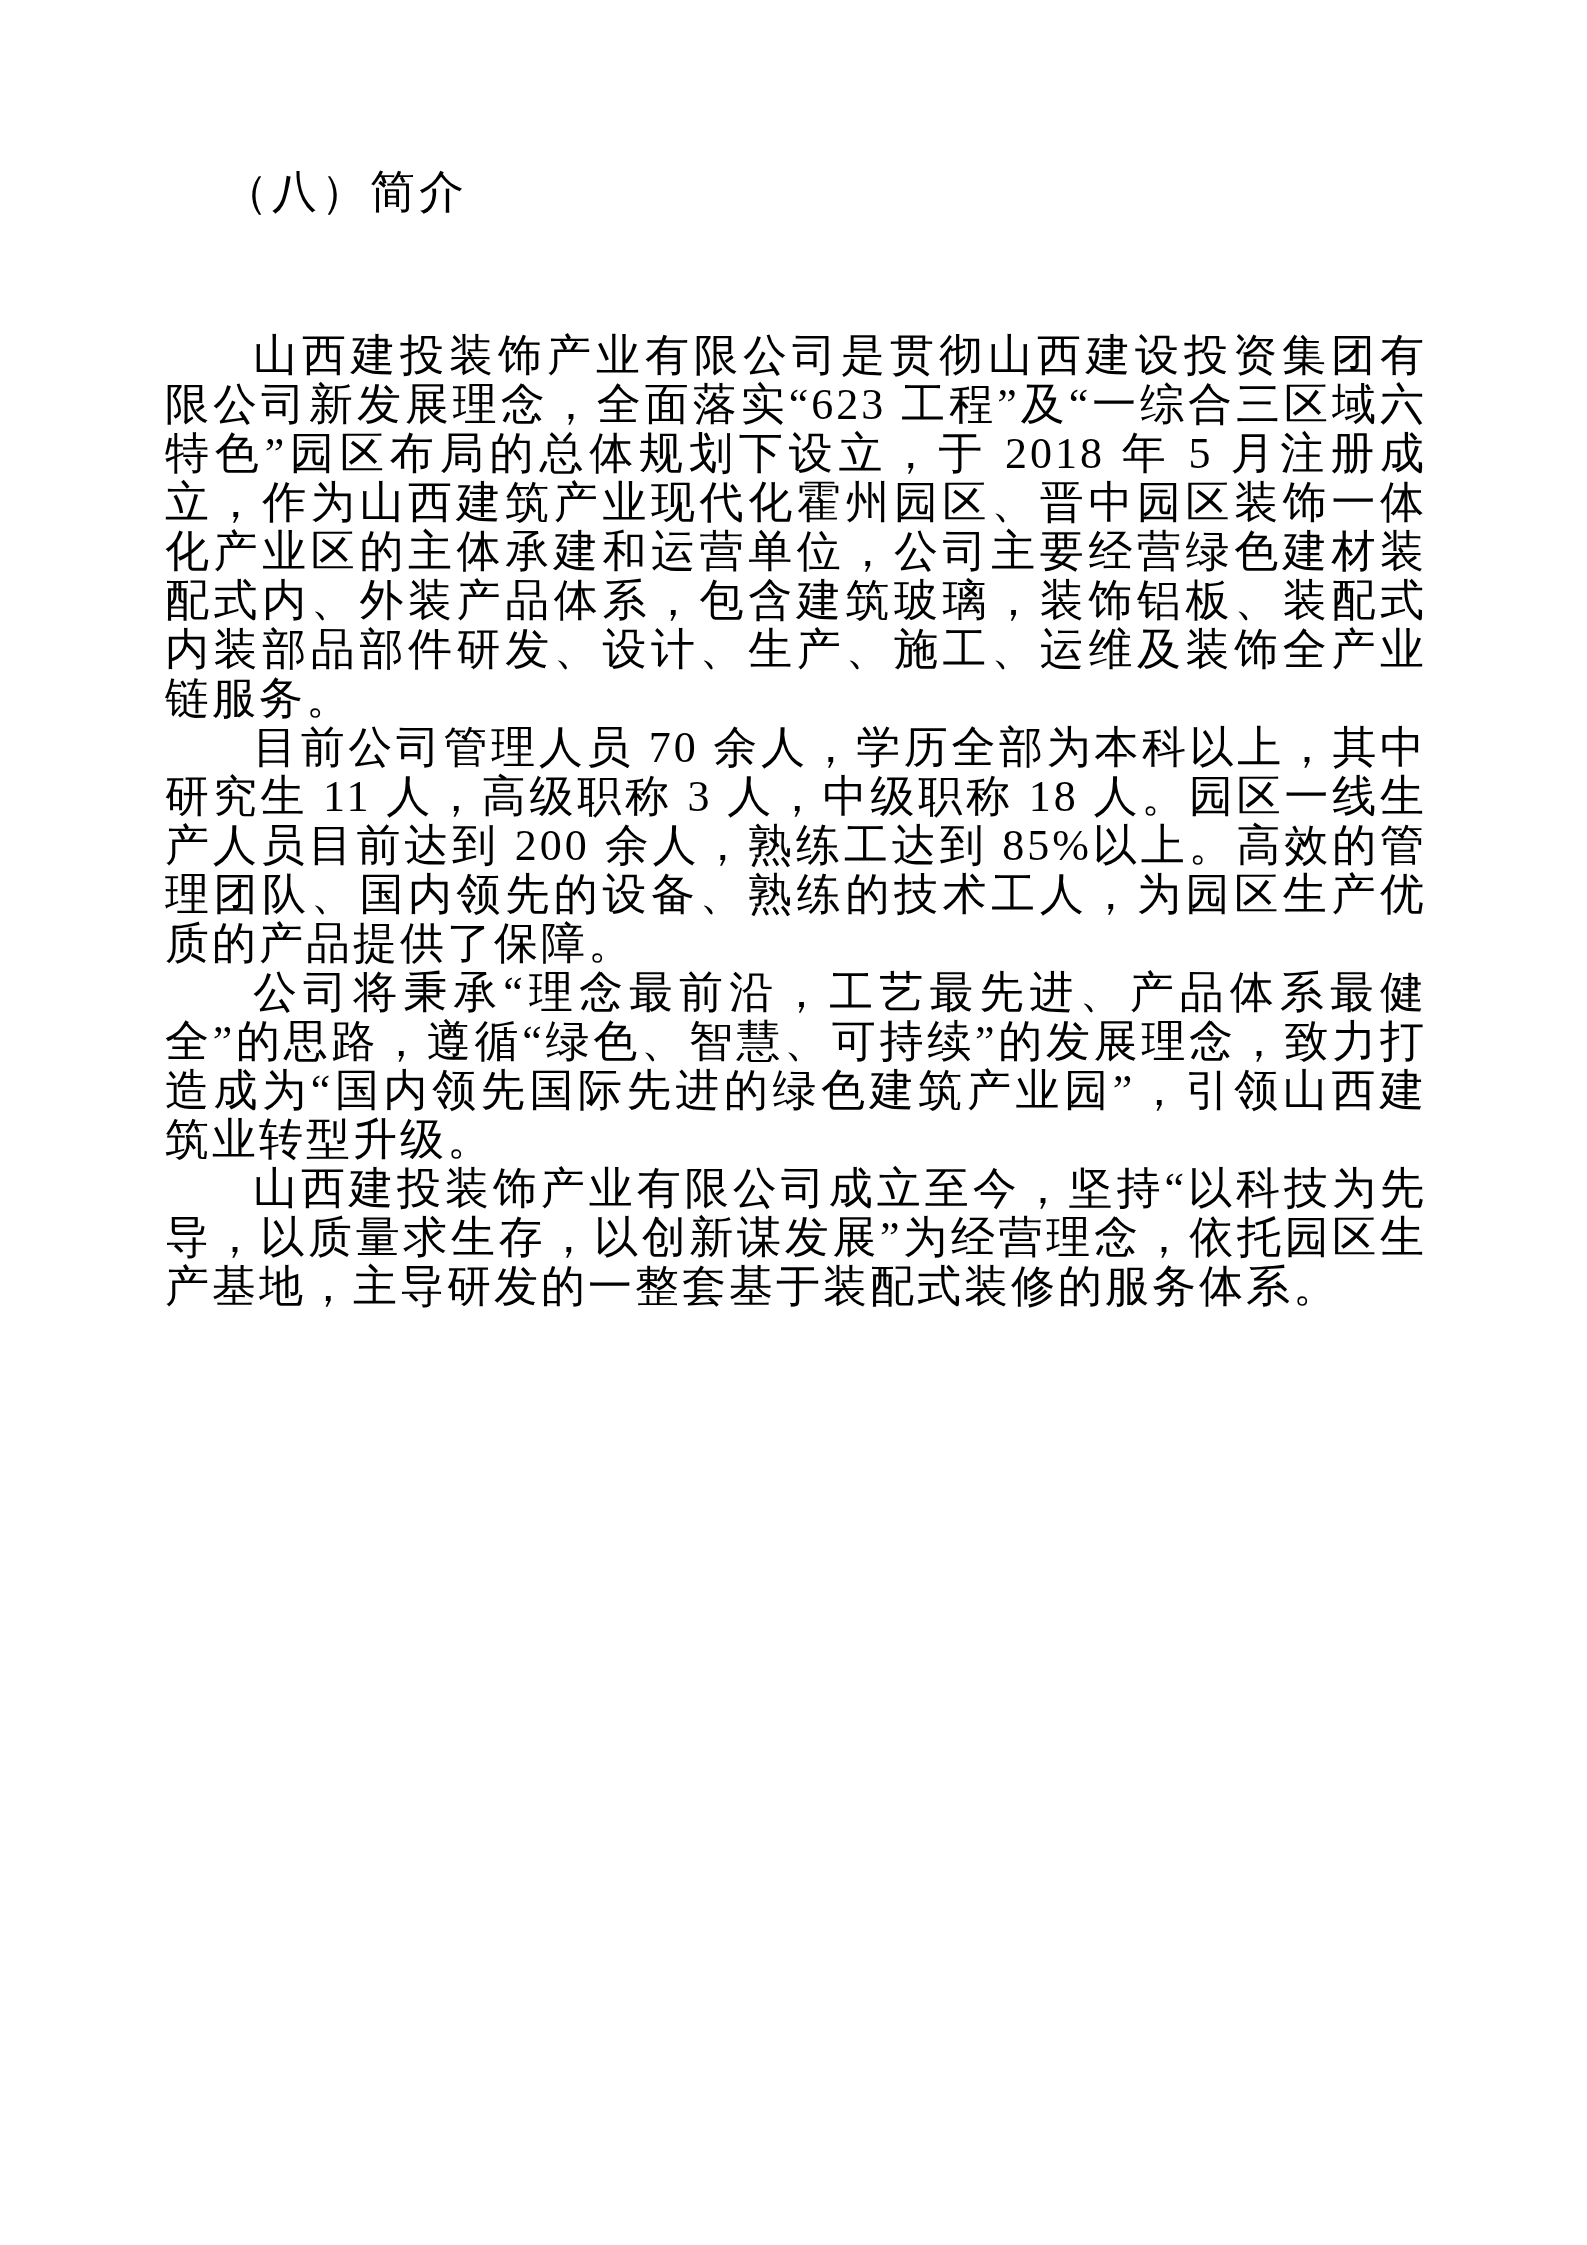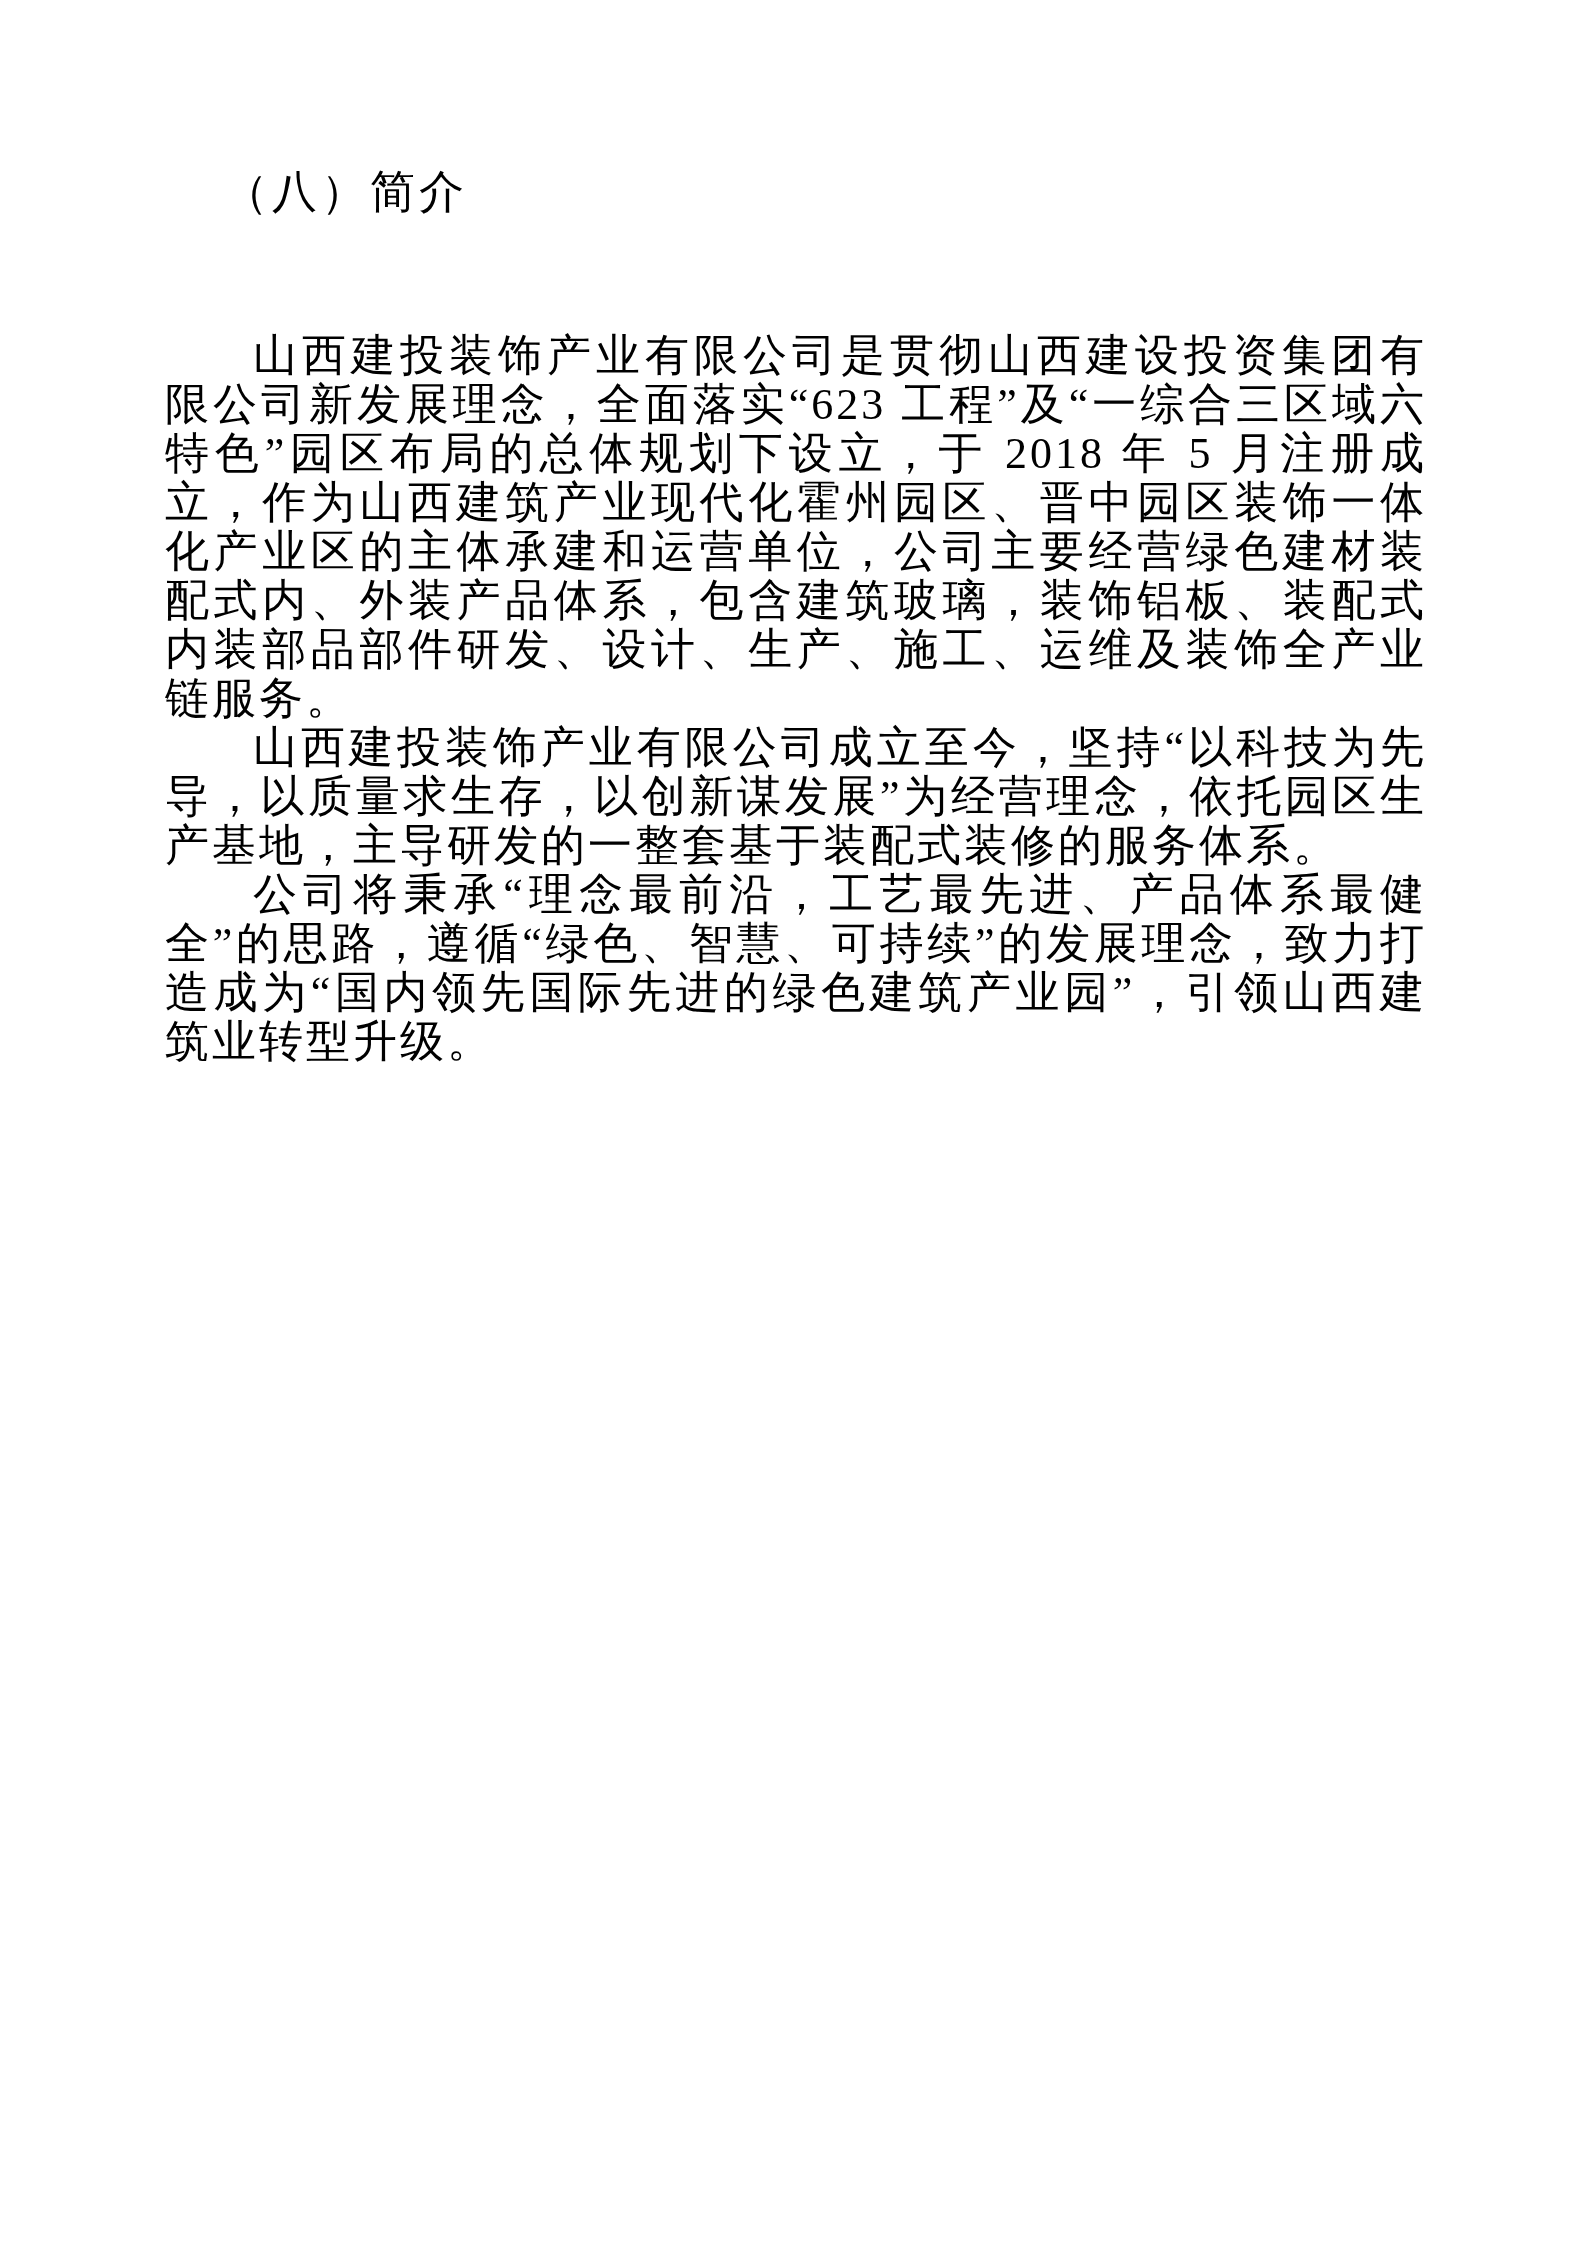--- a/index.html
+++ b/index.html
@@ -39,16 +39,17 @@
     word-break: break-all;
   }
 </style>
 </head>
 <body>
 
 <div class="page">
   <h2 class="heading">（八）简介</h2>
   <div class="doc-body" id="paragraphs">
       <p class="para">山西建投装饰产业有限公司是贯彻山西建设投资集团有限公司新发展理念，全面落实“623 工程”及“一综合三区域六特色”园区布局的总体规划下设立，于 2018 年 5 月注册成立，作为山西建筑产业现代化霍州园区、晋中园区装饰一体化产业区的主体承建和运营单位，公司主要经营绿色建材装配式内、外装产品体系，包含建筑玻璃，装饰铝板、装配式内装部品部件研发、设计、生产、施工、运维及装饰全产业链服务。</p>
+      <p class="para">目前公司管理人员 70 余人，学历全部为本科以上，其中研究生 11 人，高级职称 3 人，中级职称 18 人。园区一线生产人员目前达到 200 余人，熟练工达到 85%以上。高效的管理团队、国内领先的设备、熟练的技术工人，为园区生产优质的产品提供了保障。</p>
+      <p class="para">公司将秉承“理念最前沿，工艺最先进、产品体系最健全”的思路，遵循“绿色、智慧、可持续”的发展理念，致力打造成为“国内领先国际先进的绿色建筑产业园”，引领山西建筑业转型升级。</p>
       <p class="para">山西建投装饰产业有限公司成立至今，坚持“以科技为先导，以质量求生存，以创新谋发展”为经营理念，依托园区生产基地，主导研发的一整套基于装配式装修的服务体系。</p>
-      <p class="para">公司将秉承“理念最前沿，工艺最先进、产品体系最健全”的思路，遵循“绿色、智慧、可持续”的发展理念，致力打造成为“国内领先国际先进的绿色建筑产业园”，引领山西建筑业转型升级。</p>
     </div>
 </div>
 
 </body></html>

